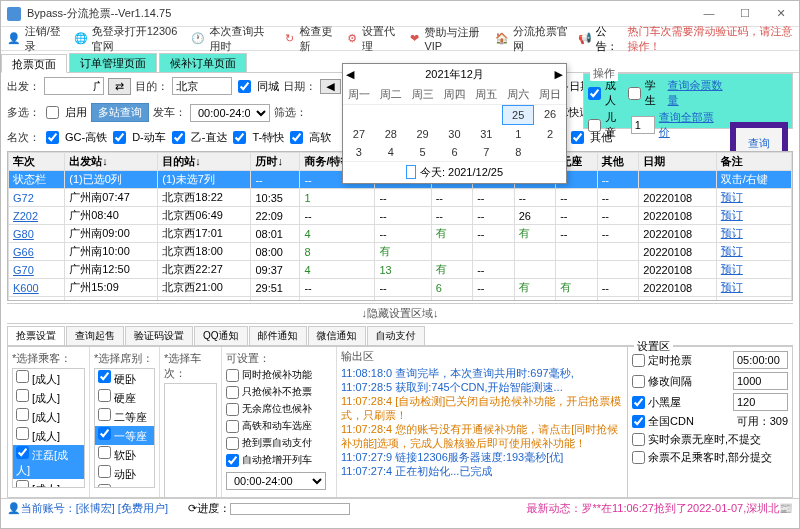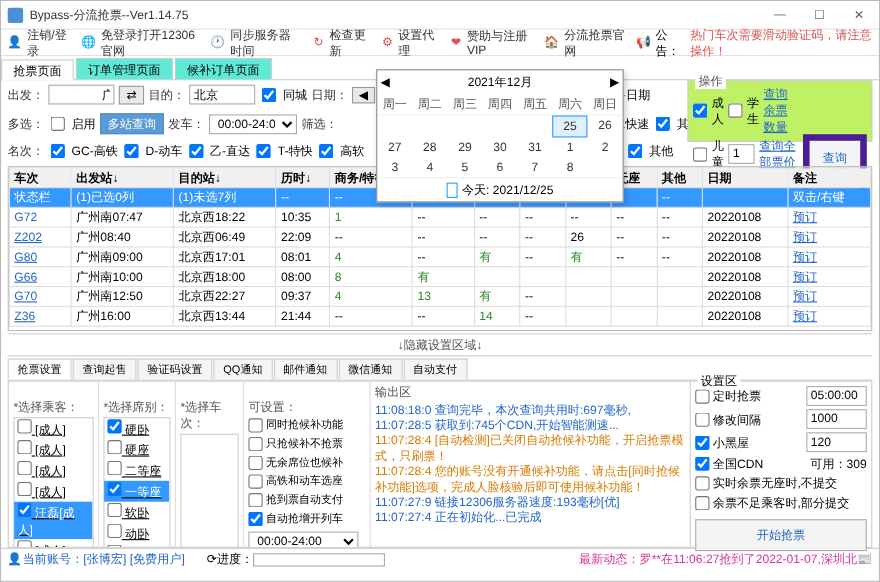--- a/index.html
+++ b/index.html
@@ -17,39 +17,39 @@
 .tabs { display: flex; border-bottom: 1px solid #ccc; height: 22px; padding-top: 2px; }
 .tab { padding: 2px 10px; border: 1px solid #ccc; border-bottom: none; margin-right: 2px; background: #5eead4; cursor: pointer; }
 .tab.active { background: #fff; border-bottom: 1px solid #fff; position: relative; top: 1px; }
 .search-row { display: flex; align-items: center; padding: 4px 6px; gap: 4px; position: relative; }
 .lbl { color: #333; }
 .inp { border: 1px solid #aaa; height: 18px; padding: 0 3px; background: #fff; }
 .chk { margin: 0 2px; }
 .btn-sm { border: 1px solid #999; background: #e8e8e8; padding: 1px 6px; cursor: pointer; }
 .btn-primary { background: #5b9bd5; color: #fff; border: 1px solid #4a8bc5; }
 .arrow { border: 1px solid #999; background: #e8e8e8; padding: 0 5px; cursor: pointer; }
-.ops-panel { position: absolute; right: 6px; top: 0; width: 168px; height: 56px; border: 1px solid #ccc; padding: 4px; background: #bef264; }
+.ops-panel { position: absolute; right: 6px; top: 0; width: 210px; height: 56px; border: 1px solid #ccc; padding: 4px; background: #5eead4; }
 .ops-panel .ops-title { position: absolute; top: -8px; left: 6px; background: #fff; padding: 0 3px; color: #555; }
 .ops-row { display: flex; align-items: center; gap: 4px; margin-bottom: 2px; }
 .link { color: #2266cc; text-decoration: underline; cursor: pointer; }
 .big-btn { background: #f4f4f4; border: 6px solid #4c1d95; padding: 8px 12px; color: #2266cc; margin-top: 44px; }
 .table-wrap { border: 1px solid #bbb; margin: 2px 6px; height: 150px; overflow: auto; position: relative; }
 table { border-collapse: collapse; width: 100%; }
 th, td { border: 1px solid #ddd; padding: 1px 4px; text-align: left; white-space: nowrap; height: 18px; }
 th { background: #f0f0f0; position: sticky; top: 0; }
 tr.sel td { background: #3399ff; color: #fff; }
 .green { color: #2a8a2a; }
 .collapse-bar { text-align: center; padding: 2px; border-top: 1px solid #ccc; border-bottom: 1px solid #ccc; color: #555; margin: 0 6px; }
 .bottom-tabs { display: flex; border-bottom: 1px solid #ccc; margin: 2px 6px 0; }
 .btab { padding: 2px 8px; border: 1px solid #ccc; border-bottom: none; background: #f5f5f5; margin-right: 1px; cursor: pointer; font-size: 10px; }
 .btab.active { background: #fff; }
 .bottom-body { display: flex; margin: 0 6px; height: 152px; border: 1px solid #ccc; }
-.col { border-right: 1px solid #ddd; padding: 15px 4px; overflow: auto; }
+.col { border-right: 1px solid #ddd; padding: 4px 4px; overflow: auto; }
 .col-title { color: #555; margin-bottom: 2px; }
-.listbox { border: 1px solid #ccc; height: 120px; overflow: auto; text-decoration: underline; }
+.listbox { border: 1px solid #ccc; height: 120px; overflow: auto; }
 .listitem { padding: 1px 3px; }
 .listitem.sel { background: #3399ff; color: #fff; }
 .output { flex: 1; padding: 2px 4px; overflow: auto; font-size: 10px; }
 .out-line { color: #2266cc; line-height: 14px; }
 .out-orange { color: #d97b00; }
 .settings { width: 165px; border-left: 1px solid #ccc; padding: 4px; position: relative; }
 .settings .s-title { position: absolute; top: -8px; left: 6px; background: #fff; padding: 0 3px; }
 .s-row { display: flex; align-items: center; gap: 3px; margin-bottom: 3px; font-size: 10px; }
 .start-btn { width: 100%; padding: 6px; background: #f4f4f4; border: 1px solid #aaa; color: #2266cc; margin-top: 4px; }
 .statusbar { height: 20px; border-top: 1px solid #ccc; display: flex; align-items: center; padding: 0 6px; font-size: 10px; }
@@ -77,21 +77,21 @@
       <div class="winbtn">✕</div>
     </div>
   </div>
 
   <div class="toolbar">
     <span class="tb-icon">👤</span>
     <span class="tb-link">注销/登录</span>
     <span class="tb-icon">🌐</span>
     <span class="tb-link">免登录打开12306官网</span>
     <span class="tb-icon">🕐</span>
-    <span class="tb-link">同步服务器时间</span>
+    <span class="tb-link">本次查询共用时</span>
     <span class="tb-icon">↻</span>
     <span class="tb-link">检查更新</span>
     <span class="tb-icon">⚙</span>
     <span class="tb-link">设置代理</span>
     <span class="tb-icon">❤</span>
     <span class="tb-link">赞助与注册VIP</span>
     <span class="tb-icon">🏠</span>
     <span class="tb-link">分流抢票官网</span>
     <span class="tb-icon">📢</span>
     <span>公告：</span>
@@ -281,20 +281,35 @@
             <td class="green" style="">13</td>
             <td class="green" style="">有</td>
             <td class="" style="">--</td>
             <td class="" style=""></td>
             <td class="" style=""></td>
             <td class="" style=""></td>
             <td class="" style="">20220108</td>
             <td class="" style="color:#2266cc;text-decoration:underline">预订</td>
           </tr>
           <tr>
+            <td class="" style="color:#2266cc;text-decoration:underline">K600</td>
+            <td class="" style="">广州15:09</td>
+            <td class="" style="">北京西21:00</td>
+            <td class="" style="">29:51</td>
+            <td class="" style="">--</td>
+            <td class="" style="">--</td>
+            <td class="green" style="">6</td>
+            <td class="" style="">--</td>
+            <td class="green" style="">有</td>
+            <td class="green" style="">有</td>
+            <td class="" style="">--</td>
+            <td class="" style="">20220108</td>
+            <td class="" style="color:#2266cc;text-decoration:underline">预订</td>
+          </tr>
+          <tr>
             <td class="" style="color:#2266cc;text-decoration:underline">Z36</td>
             <td class="" style="">广州16:00</td>
             <td class="" style="">北京西13:44</td>
             <td class="" style="">21:44</td>
             <td class="" style="">--</td>
             <td class="" style="">--</td>
             <td class="green" style="">14</td>
             <td class="" style="">--</td>
             <td class="" style=""></td>
             <td class="" style=""></td>
@@ -392,21 +407,20 @@
           <span style="margin-left:auto">可用：309</span>
         </div>
       <div class="s-row">
           <input type="checkbox" style="">
           <span>实时余票无座时,不提交</span>
         </div>
       <div class="s-row">
           <input type="checkbox" style="">
           <span>余票不足乘客时,部分提交</span>
         </div>
-      <button class="start-btn">开始抢票</button>
     </div>
   </div>
 
   <div class="statusbar">
     <span>👤</span>
     <span class="status-left">当前账号：[张博宏] [免费用户]</span>
     <span style="margin-left:20px">⟳</span>
     <span>进度：</span>
     <span class="inp" style="width:120px;height:12px;display:inline-block"></span>
     <span class="status-right">最新动态：罗**在11:06:27抢到了2022-01-07,深圳北</span>

